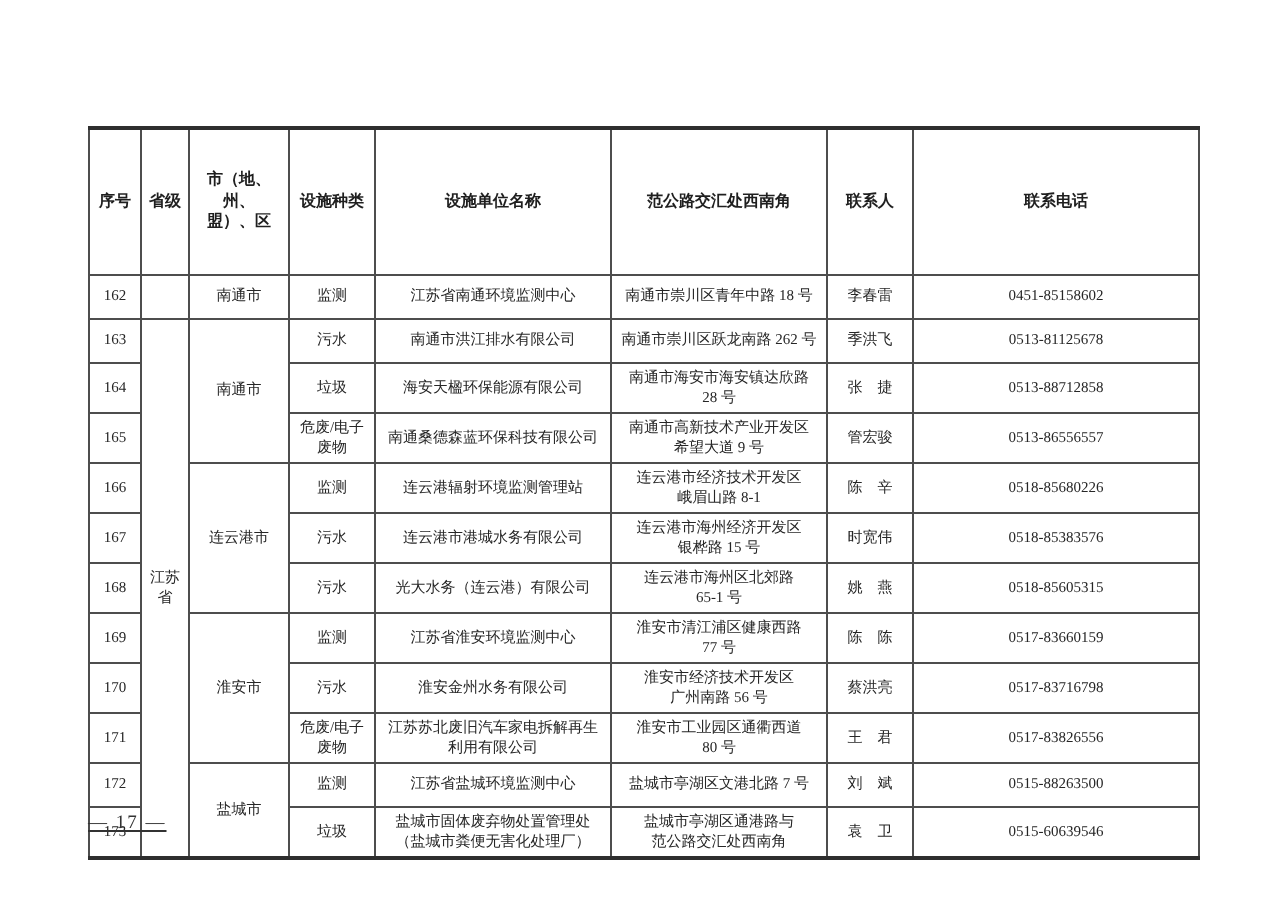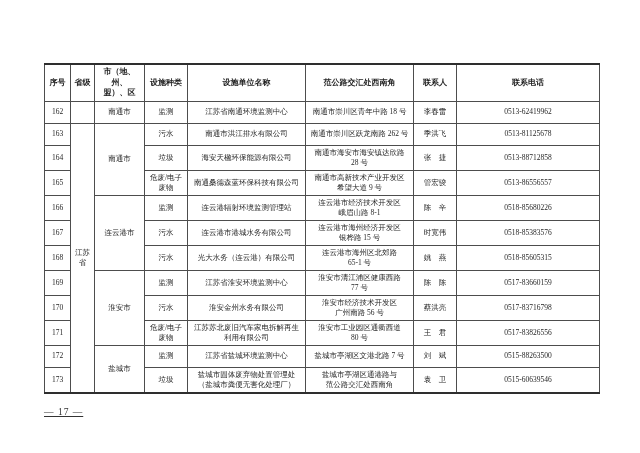--- a/index.html
+++ b/index.html
@@ -33,21 +33,21 @@
     line-height: 10px;
     padding: 2px 2px;
     white-space: pre-line;
     color: #262626;
     overflow: hidden;
   }
   th {
     font-size: 8px;
     font-weight: bold;
     line-height: 10.5px;
-    padding: 2px 1px;
+    padding: 20px 1px;
     color: #1f1f1f;
   }
   tbody tr { height: 22px; }
   thead tr { height: 25px; }
   .footer {
     position: absolute;
     left: 44px; top: 407px;
     width: 555px;
     font-size: 9.5px;
     letter-spacing: 1px;
@@ -86,21 +86,21 @@
     </thead>
     <tbody>
       <tr>
         <td>162</td>
         <td></td>
         <td>南通市</td>
         <td>监测</td>
         <td>江苏省南通环境监测中心</td>
         <td>南通市崇川区青年中路 18 号</td>
         <td>李春雷</td>
-        <td>0513-62419962</td>
+        <td>0451-85158602</td>
       </tr>
       <tr>
         <td>163</td>
         <td rowspan="11">江苏省</td>
         <td rowspan="3">南通市</td>
         <td>污水</td>
         <td>南通市洪江排水有限公司</td>
         <td>南通市崇川区跃龙南路 262 号</td>
         <td>季洪飞</td>
         <td>0513-81125678</td>

